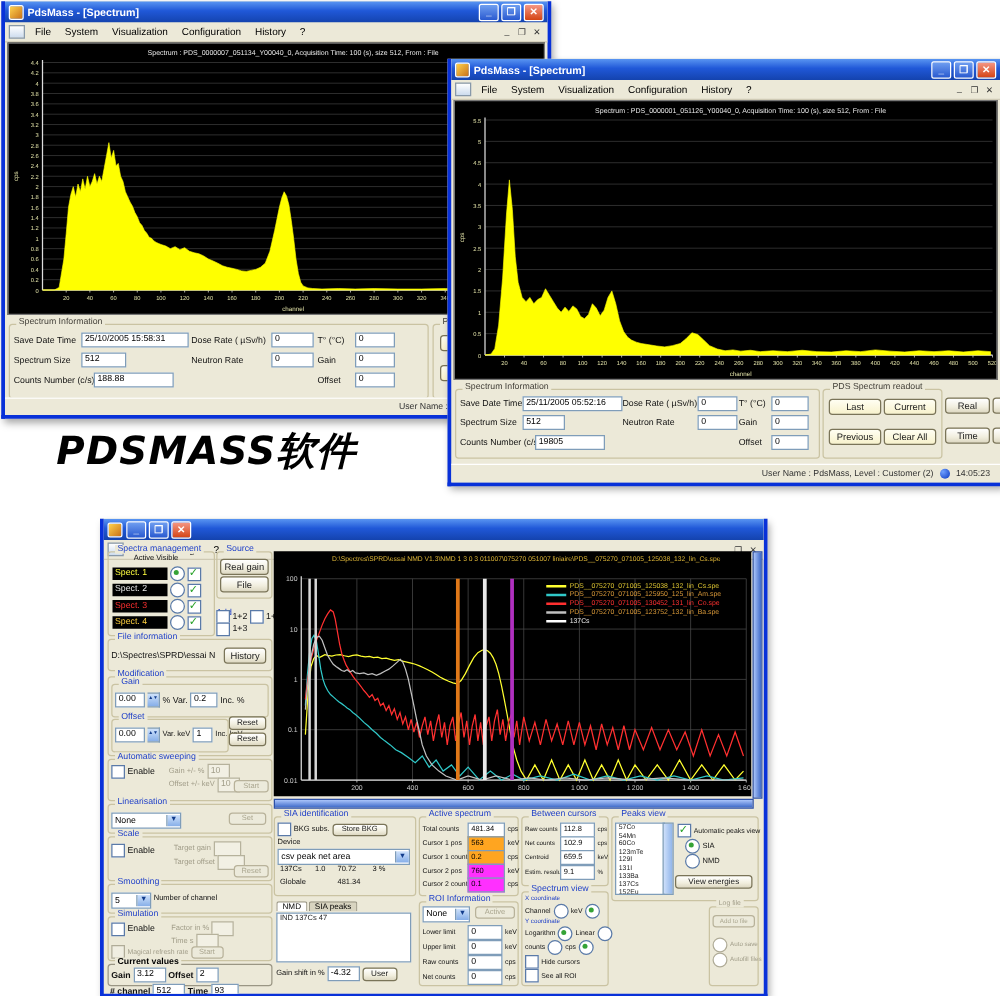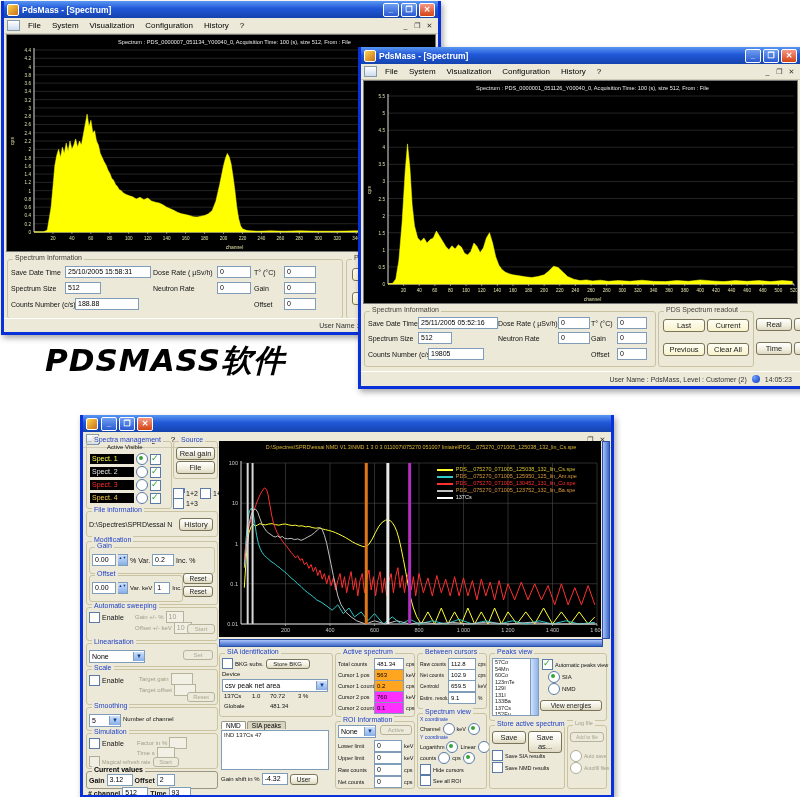--- a/index.html
+++ b/index.html
@@ -802,33 +802,20 @@
     <div class="row" style="left:58px;top:17px">
         <span class="rad on"></span>
         <span class="lbl" style="font-size:6px">SIA</span>
       </div>
     <div class="row" style="left:58px;top:29px">
         <span class="rad"></span>
         <span class="lbl" style="font-size:6px">NMD</span>
       </div>
     <div class="btn" style="position:absolute;left:50px;top:46px;width:60px;font-size:6.5px">View energies</div>
   </div>
-  <div class="grp" style="left:406px;top:310px;width:74px;height:62px">
-    <span class="gt bl">Store active spectrum</span>
-    <div class="btn" style="position:absolute;left:2px;top:5px;width:32px">Save</div>
-    <div class="btn" style="position:absolute;left:38px;top:5px;width:32px">Save as...</div>
-    <div class="row" style="left:2px;top:24px">
-        <span class="chk"></span>
-        <span class="lbl" style="font-size:5.5px">Save SIA results</span>
-      </div>
-    <div class="row" style="left:2px;top:36px">
-        <span class="chk"></span>
-        <span class="lbl" style="font-size:5.5px">Save NMD results</span>
-      </div>
-  </div>
   <div class="grp" style="left:484px;top:310px;width:38px;height:62px">
     <span class="gt dis" style="font-size:5.5px">Log file</span>
     <div class="btn dis" style="position:absolute;left:2px;top:6px;width:32px;font-size:5px">Add to file</div>
     <div class="row" style="left:2px;top:24px">
         <span class="rad dis"></span>
         <span class="lbl dis" style="font-size:5px">Auto save</span>
       </div>
     <div class="row" style="left:2px;top:36px">
         <span class="rad dis"></span>
         <span class="lbl dis" style="font-size:5px">Autofill files</span>

